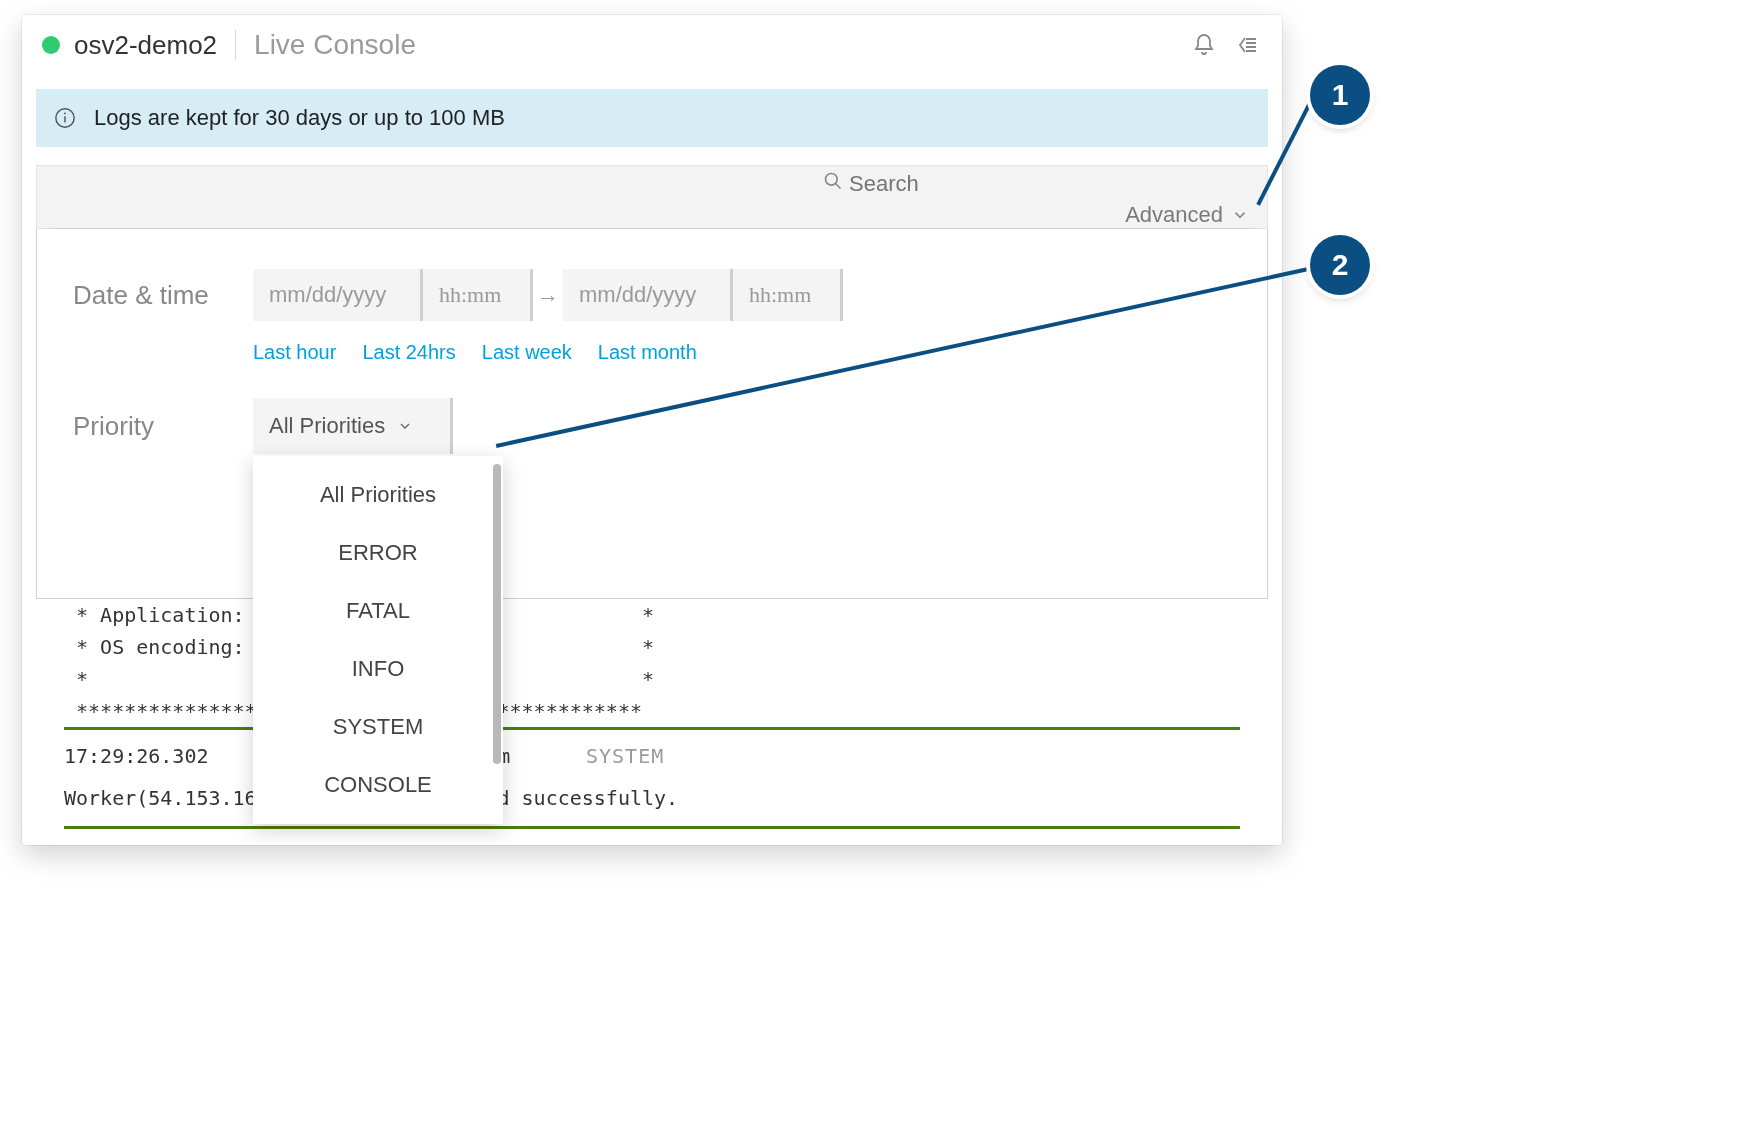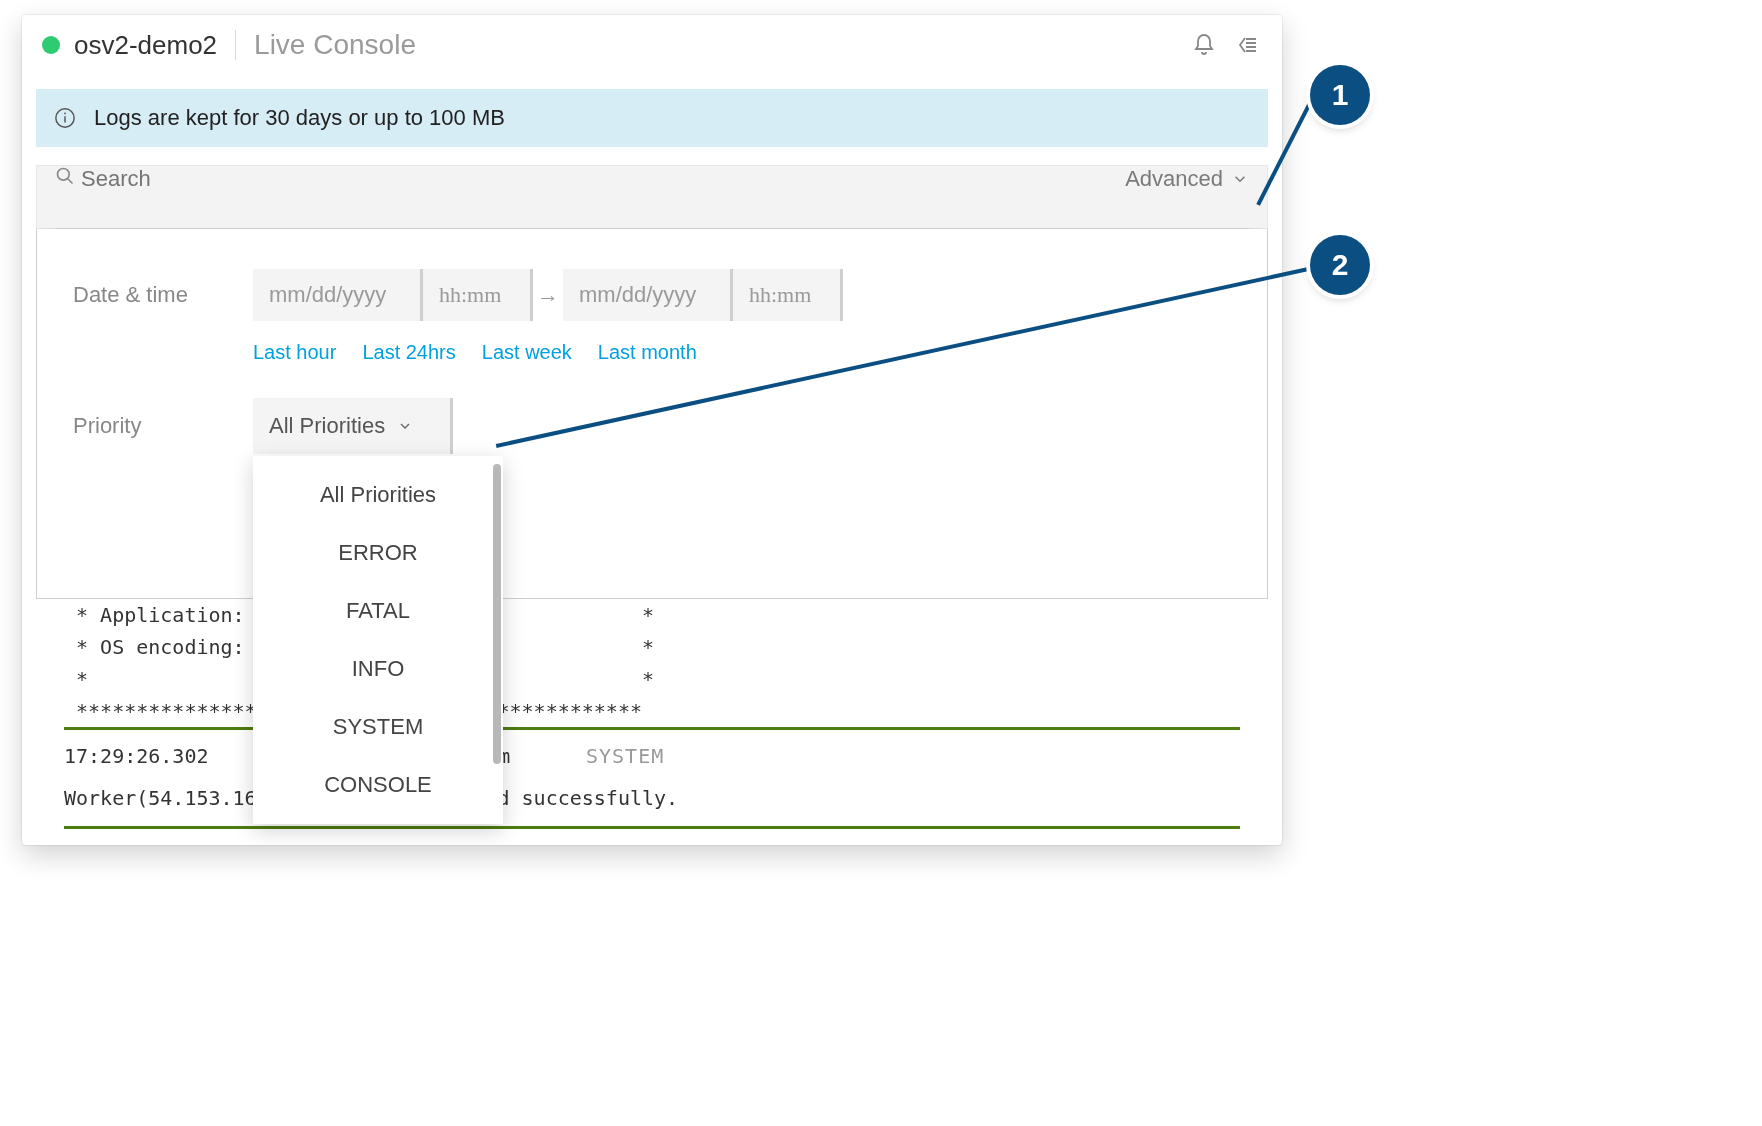--- a/index.html
+++ b/index.html
@@ -28,43 +28,44 @@
     display: flex; align-items: center;
     font-size: 22px; color: #222;
   }
   .info-icon { width: 22px; height: 22px; margin-right: 18px; display:inline-flex; align-items:center; justify-content:center; }
   .info-icon svg { stroke:#555; fill:none; stroke-width:1.6; }
   
   .search-row {
     margin: 18px 14px 0 14px;
     background: #f3f3f3;
     border: 1px solid #e6e6e6;
-    display: flex; align-items: flex-start; height: 64px;
+    display: flex; align-items: flex-end; height: 64px;
     padding: 0 18px;
+    flex-direction: column;
   }
   .search-left { display: flex; align-items: center; color: #8a8a8a; font-size: 22px; flex:1; }
   .search-left svg { width: 20px; height: 20px; stroke:#8a8a8a; fill:none; stroke-width:2; margin-right: 6px; }
   .search-input { border: none; background: transparent; font-size: 22px; color:#555; outline:none; width: 400px; }
   .adv { display: flex; align-items: center; color: #7a7a7a; font-size: 22px; cursor: pointer; }
   .adv svg { width: 18px; height: 18px; stroke:#7a7a7a; fill:none; stroke-width:2; margin-left: 8px; }
   
   .panel {
     position: relative;
     margin: 0 14px;
     border: 1px solid #cfcfcf; border-top: none;
     background: #fff;
     padding: 40px 36px 34px 36px;
     min-height: 370px;
   }
   .panel::before {
     content: ""; position: absolute; top: -1px; left: 0; right: 0; height: 1px;
     background: linear-gradient(to right, transparent 0%, #cfcfcf 2%, #cfcfcf 98%, transparent 100%);
   }
   .row { display: flex; align-items: center; margin-bottom: 20px; }
-  .row-label { width: 180px; color: #888; font-size: 22px; }
+  .row-label { width: 180px; color: #888; font-size: 26px; }
   .inputs { display: flex; align-items: center; gap: 0; }
   .field {
     height: 52px; background: #f4f4f4; border-right: 3px solid #cfcfcf;
     display: flex; align-items: center; padding: 0 16px;
     color: #9a9a9a; font-size: 22px;
   }
   .field.date { width: 170px; }
   .field.time { width: 110px; font-family: Liberation Serif, serif; }
   .arrow-icon { color:#9a9a9a; font-size:22px; width: 30px; text-align:center; }
   .quick-links { display:flex; gap: 26px; padding-left: 180px; margin-top: 8px; margin-bottom: 34px; }

